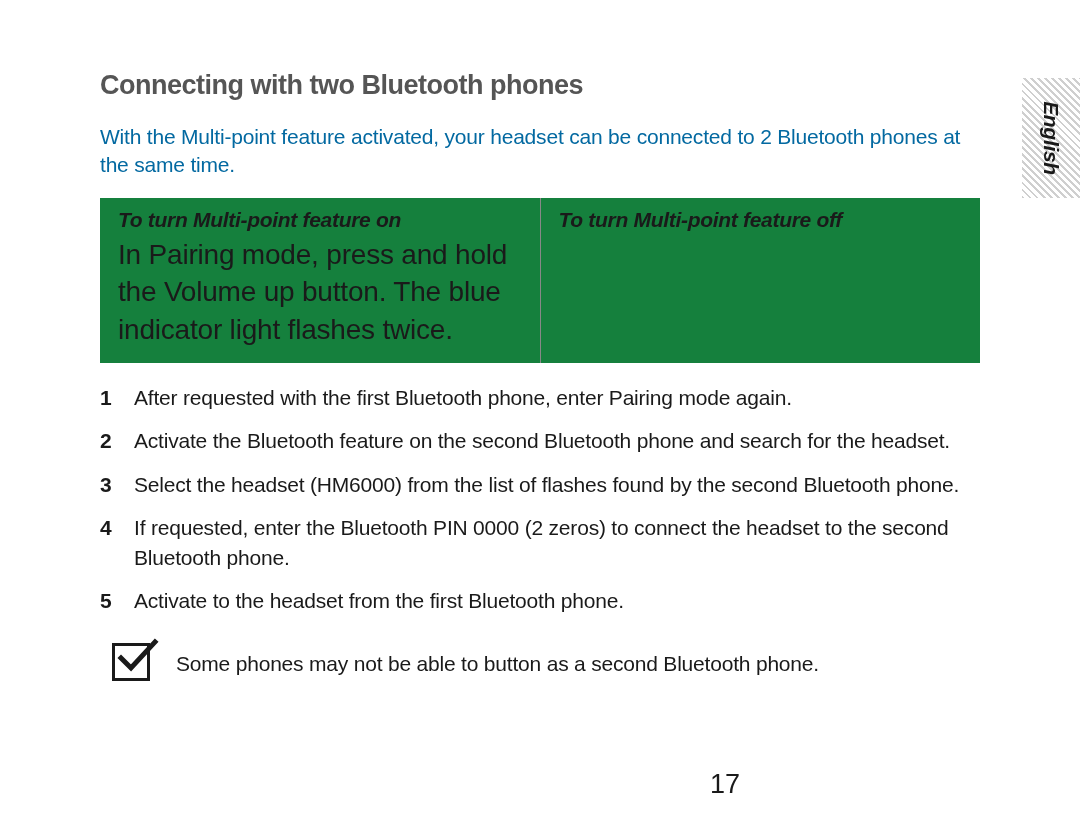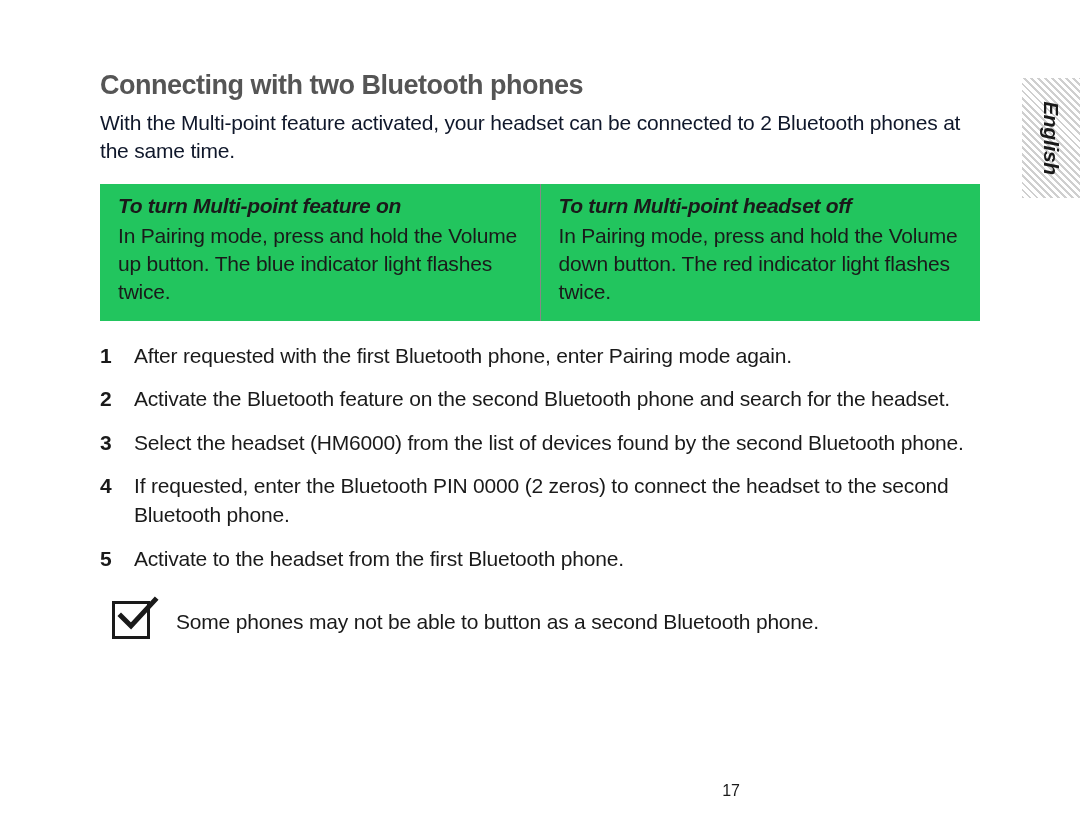--- a/index.html
+++ b/index.html
@@ -13,52 +13,52 @@
       background: #ffffff;
       font-family: "Segoe UI", Arial, sans-serif;
       color: #1a1a1a;
       position: relative;
       padding: 70px 100px 40px 100px;
     }
     .heading {
       font-size: 27px;
       font-weight: 700;
       color: #555555;
-      margin-bottom: 8px;
+      margin-bottom: 22px;
       letter-spacing: -0.5px;
     }
     .intro-text {
       font-size: 21px;
       line-height: 1.35;
-      color: #0f172a;
+      color: #0369a1;
       margin-bottom: 18px;
       letter-spacing: -0.2px;
     }
     .feature-table {
       display: flex;
-      background: #22c55e;
+      background: #15803d;
       margin-bottom: 20px;
     }
     .feature-col {
       flex: 1;
       padding: 10px 18px 14px 18px;
     }
     .feature-col:first-child {
       border-right: 1px solid #888;
     }
     .feature-header {
       font-size: 21px;
       font-weight: 700;
       font-style: italic;
       color: #1a1a1a;
       margin-bottom: 4px;
       letter-spacing: -0.3px;
     }
     .feature-body {
-      font-size: 21px;
+      font-size: 28px;
       line-height: 1.35;
       color: #1a1a1a;
       letter-spacing: -0.2px;
     }
     .steps {
       list-style: none;
       counter-reset: step;
     }
     .steps li {
       display: flex;
@@ -99,21 +99,21 @@
     .note-text {
       font-size: 21px;
       line-height: 1.4;
       padding-top: 6px;
       letter-spacing: -0.2px;
     }
     .page-number {
       position: absolute;
       bottom: 40px;
       right: 340px;
-      font-size: 16px;
+      font-size: 27px;
       color: #1a1a1a;
     }
     .side-tab {
       position: absolute;
       top: 78px;
       right: 0;
       width: 58px;
       height: 120px;
       background: repeating-linear-gradient(
         45deg,
@@ -146,37 +146,36 @@
 <h2 class="heading">Connecting with two Bluetooth phones</h2>
 
 <p class="intro-text">With the Multi-point feature activated, your headset can be connected to 2 Bluetooth phones at the same time.</p>
 
 <div class="feature-table">
   <div class="feature-col">
     <div class="feature-header">To turn Multi-point feature on</div>
     <div class="feature-body">In Pairing mode, press and hold the Volume up button. The blue indicator light flashes twice.</div>
   </div>
   <div class="feature-col">
-    <div class="feature-header">To turn Multi-point headset off</div>
-    <div class="feature-body">In Pairing mode, press and hold the Volume down button. The red indicator light flashes twice.</div>
+    <div class="feature-header">To turn Multi-point feature off</div>
   </div>
 </div>
 
 <ol class="steps">
   <li>
     <span class="step-num">1</span>
     <span class="step-text">After requested with the first Bluetooth phone, enter Pairing mode again.</span>
   </li>
   <li>
     <span class="step-num">2</span>
     <span class="step-text">Activate the Bluetooth feature on the second Bluetooth phone and search for the headset.</span>
   </li>
   <li>
     <span class="step-num">3</span>
-    <span class="step-text">Select the headset (HM6000) from the list of devices found by the second Bluetooth phone.</span>
+    <span class="step-text">Select the headset (HM6000) from the list of flashes found by the second Bluetooth phone.</span>
   </li>
   <li>
     <span class="step-num">4</span>
     <span class="step-text">If requested, enter the Bluetooth PIN 0000 (2 zeros) to connect the headset to the second Bluetooth phone.</span>
   </li>
   <li>
     <span class="step-num">5</span>
     <span class="step-text">Activate to the headset from the first Bluetooth phone.</span>
   </li>
 </ol>

